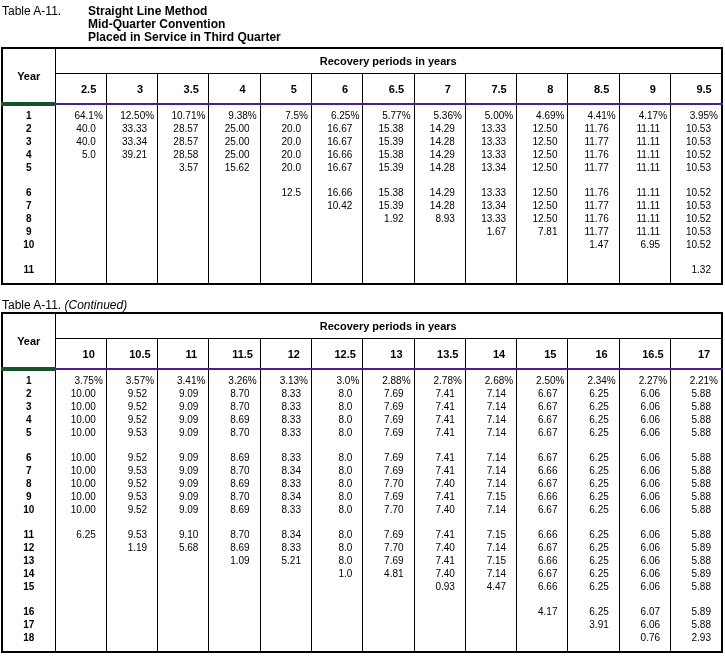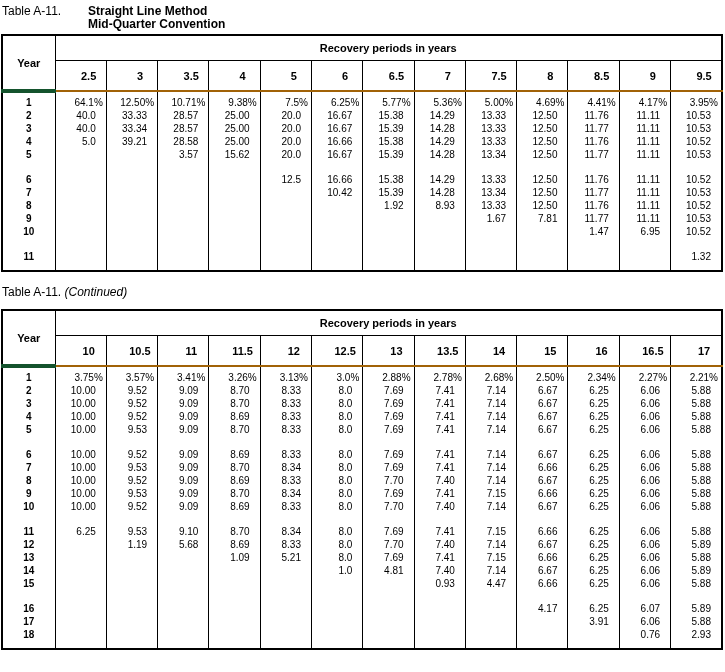--- a/index.html
+++ b/index.html
@@ -6,52 +6,53 @@
   body {
     width: 725px; height: 672px; overflow: hidden;
     font-family: "Liberation Sans", sans-serif; color: #000;
   }
   .page { padding: 4px 1px 0 1px; }
 
   
   .title-block { display: flex; align-items: flex-start; font-size: 12px; line-height: 13px; margin: 1px 0 3px 1px; }
   .title-prefix { width: 86px; flex: none; font-weight: normal; }
   .title-lines { font-weight: bold; }
-  .cont-title { font-size: 12px; line-height: 13px; margin: 14px 0 10px 1px; }
+  .cont-title { font-size: 12px; line-height: 13px; margin: 14px 0 0 1px; }
   .cont-title .cont { font-style: italic; }
 
   
   table { border-collapse: collapse; table-layout: fixed; width: 722px; border: 2px solid #000; }
   th, td { padding: 0; overflow: hidden; white-space: nowrap; }
 
   
   thead th { border: 1px solid #000; font-weight: bold; text-align: center; font-size: 11px; }
   thead th.year-header { font-size: 11px; }
   thead th.span-header { height: 24px; }
-  thead th.col-header { height: 29px; border-bottom: 2px solid #a16207; padding-left: 16px; }
+  thead th.col-header { height: 29px; border-bottom: 2px solid #4c1d95; padding-left: 16px; }
   thead th.year-header { border-bottom: 4px solid #14532d; }
 
   
   tbody th, tbody td { border-left: 1px solid #000; border-right: 1px solid #000; border-top: none; border-bottom: none; }
   tbody tr { height: 13px; }
   tbody tr.spacer { }
   tbody th.year-cell { font-size: 10px; font-weight: bold; text-align: center; }
   tbody td.val { font-size: 10px; text-align: right; padding-right: 10px; }
   tbody td.val.pct { padding-right: 3px; }
 </style>
 </head>
 <body>
 
 <div class="page">
 
   <div class="title-block">
     <span class="title-prefix">Table A-11.</span>
     <div class="title-lines">
       <div>Straight Line Method</div>
       <div>Mid-Quarter Convention</div>
+      <div>Placed in Service in Third Quarter</div>
     </div>
   </div>
 
   <table>
       <colgroup>
         <col style="width: 53px;">
         <col>
         <col>
         <col>
         <col>

